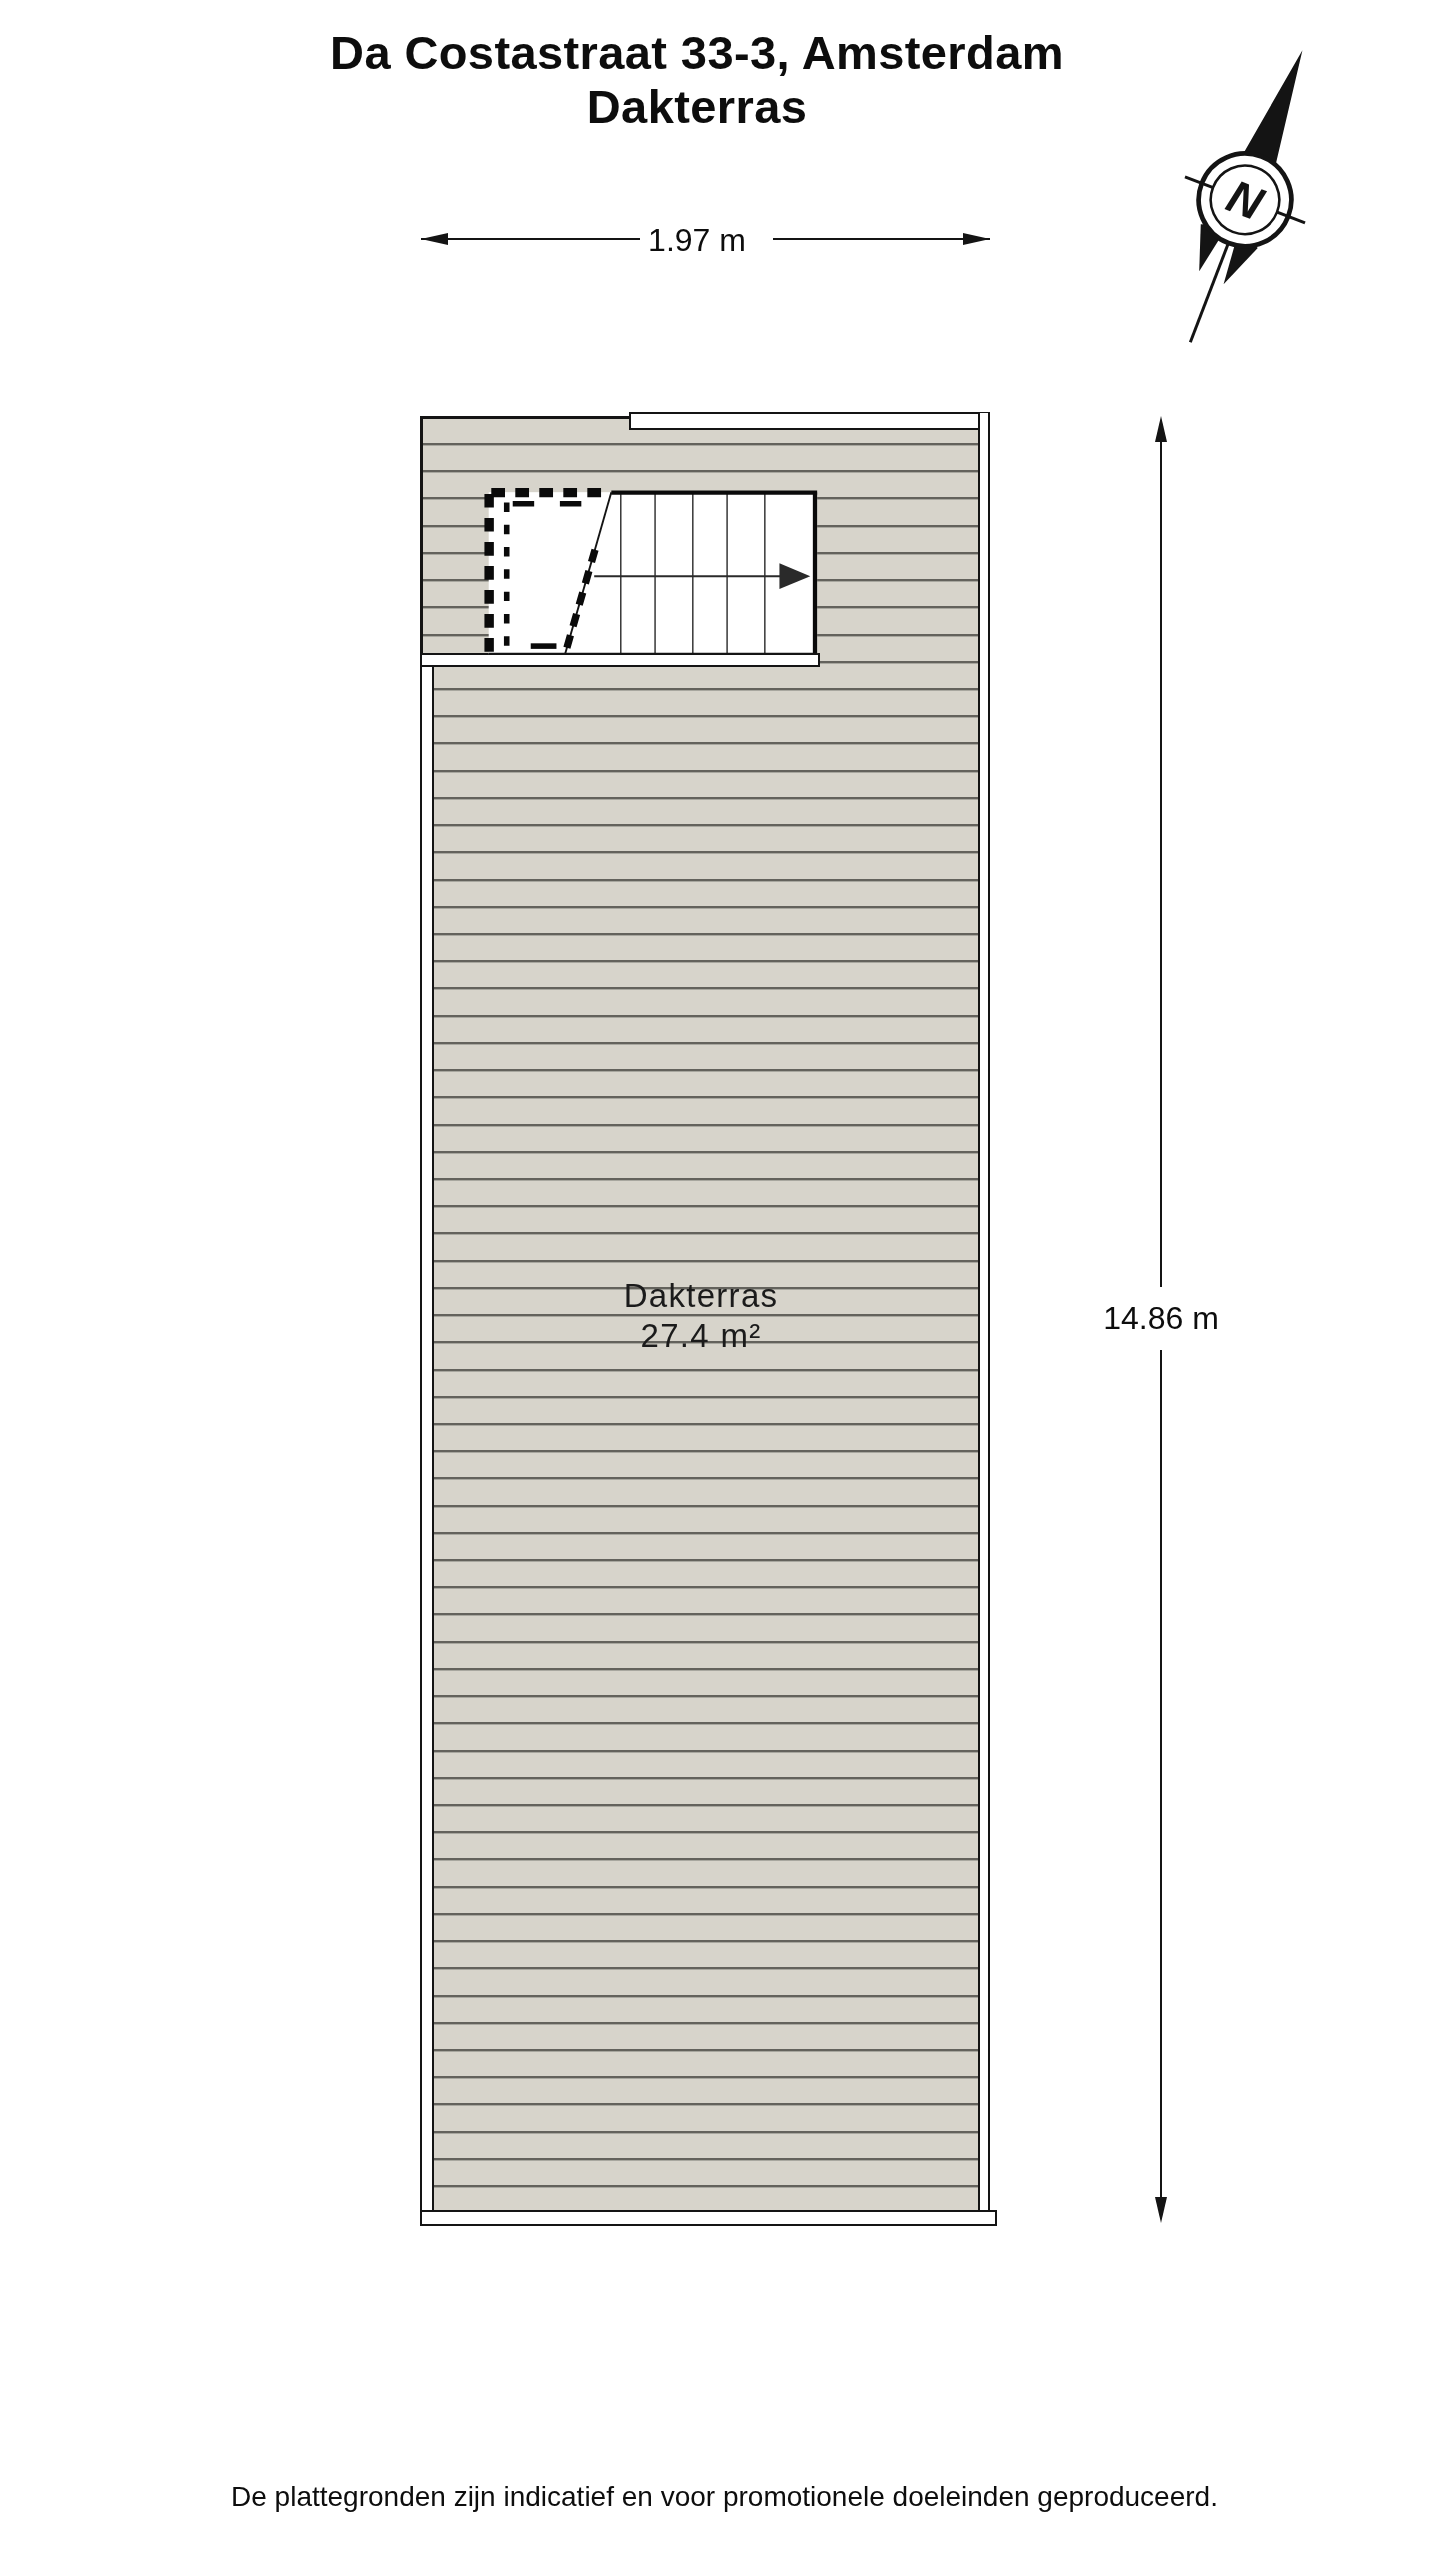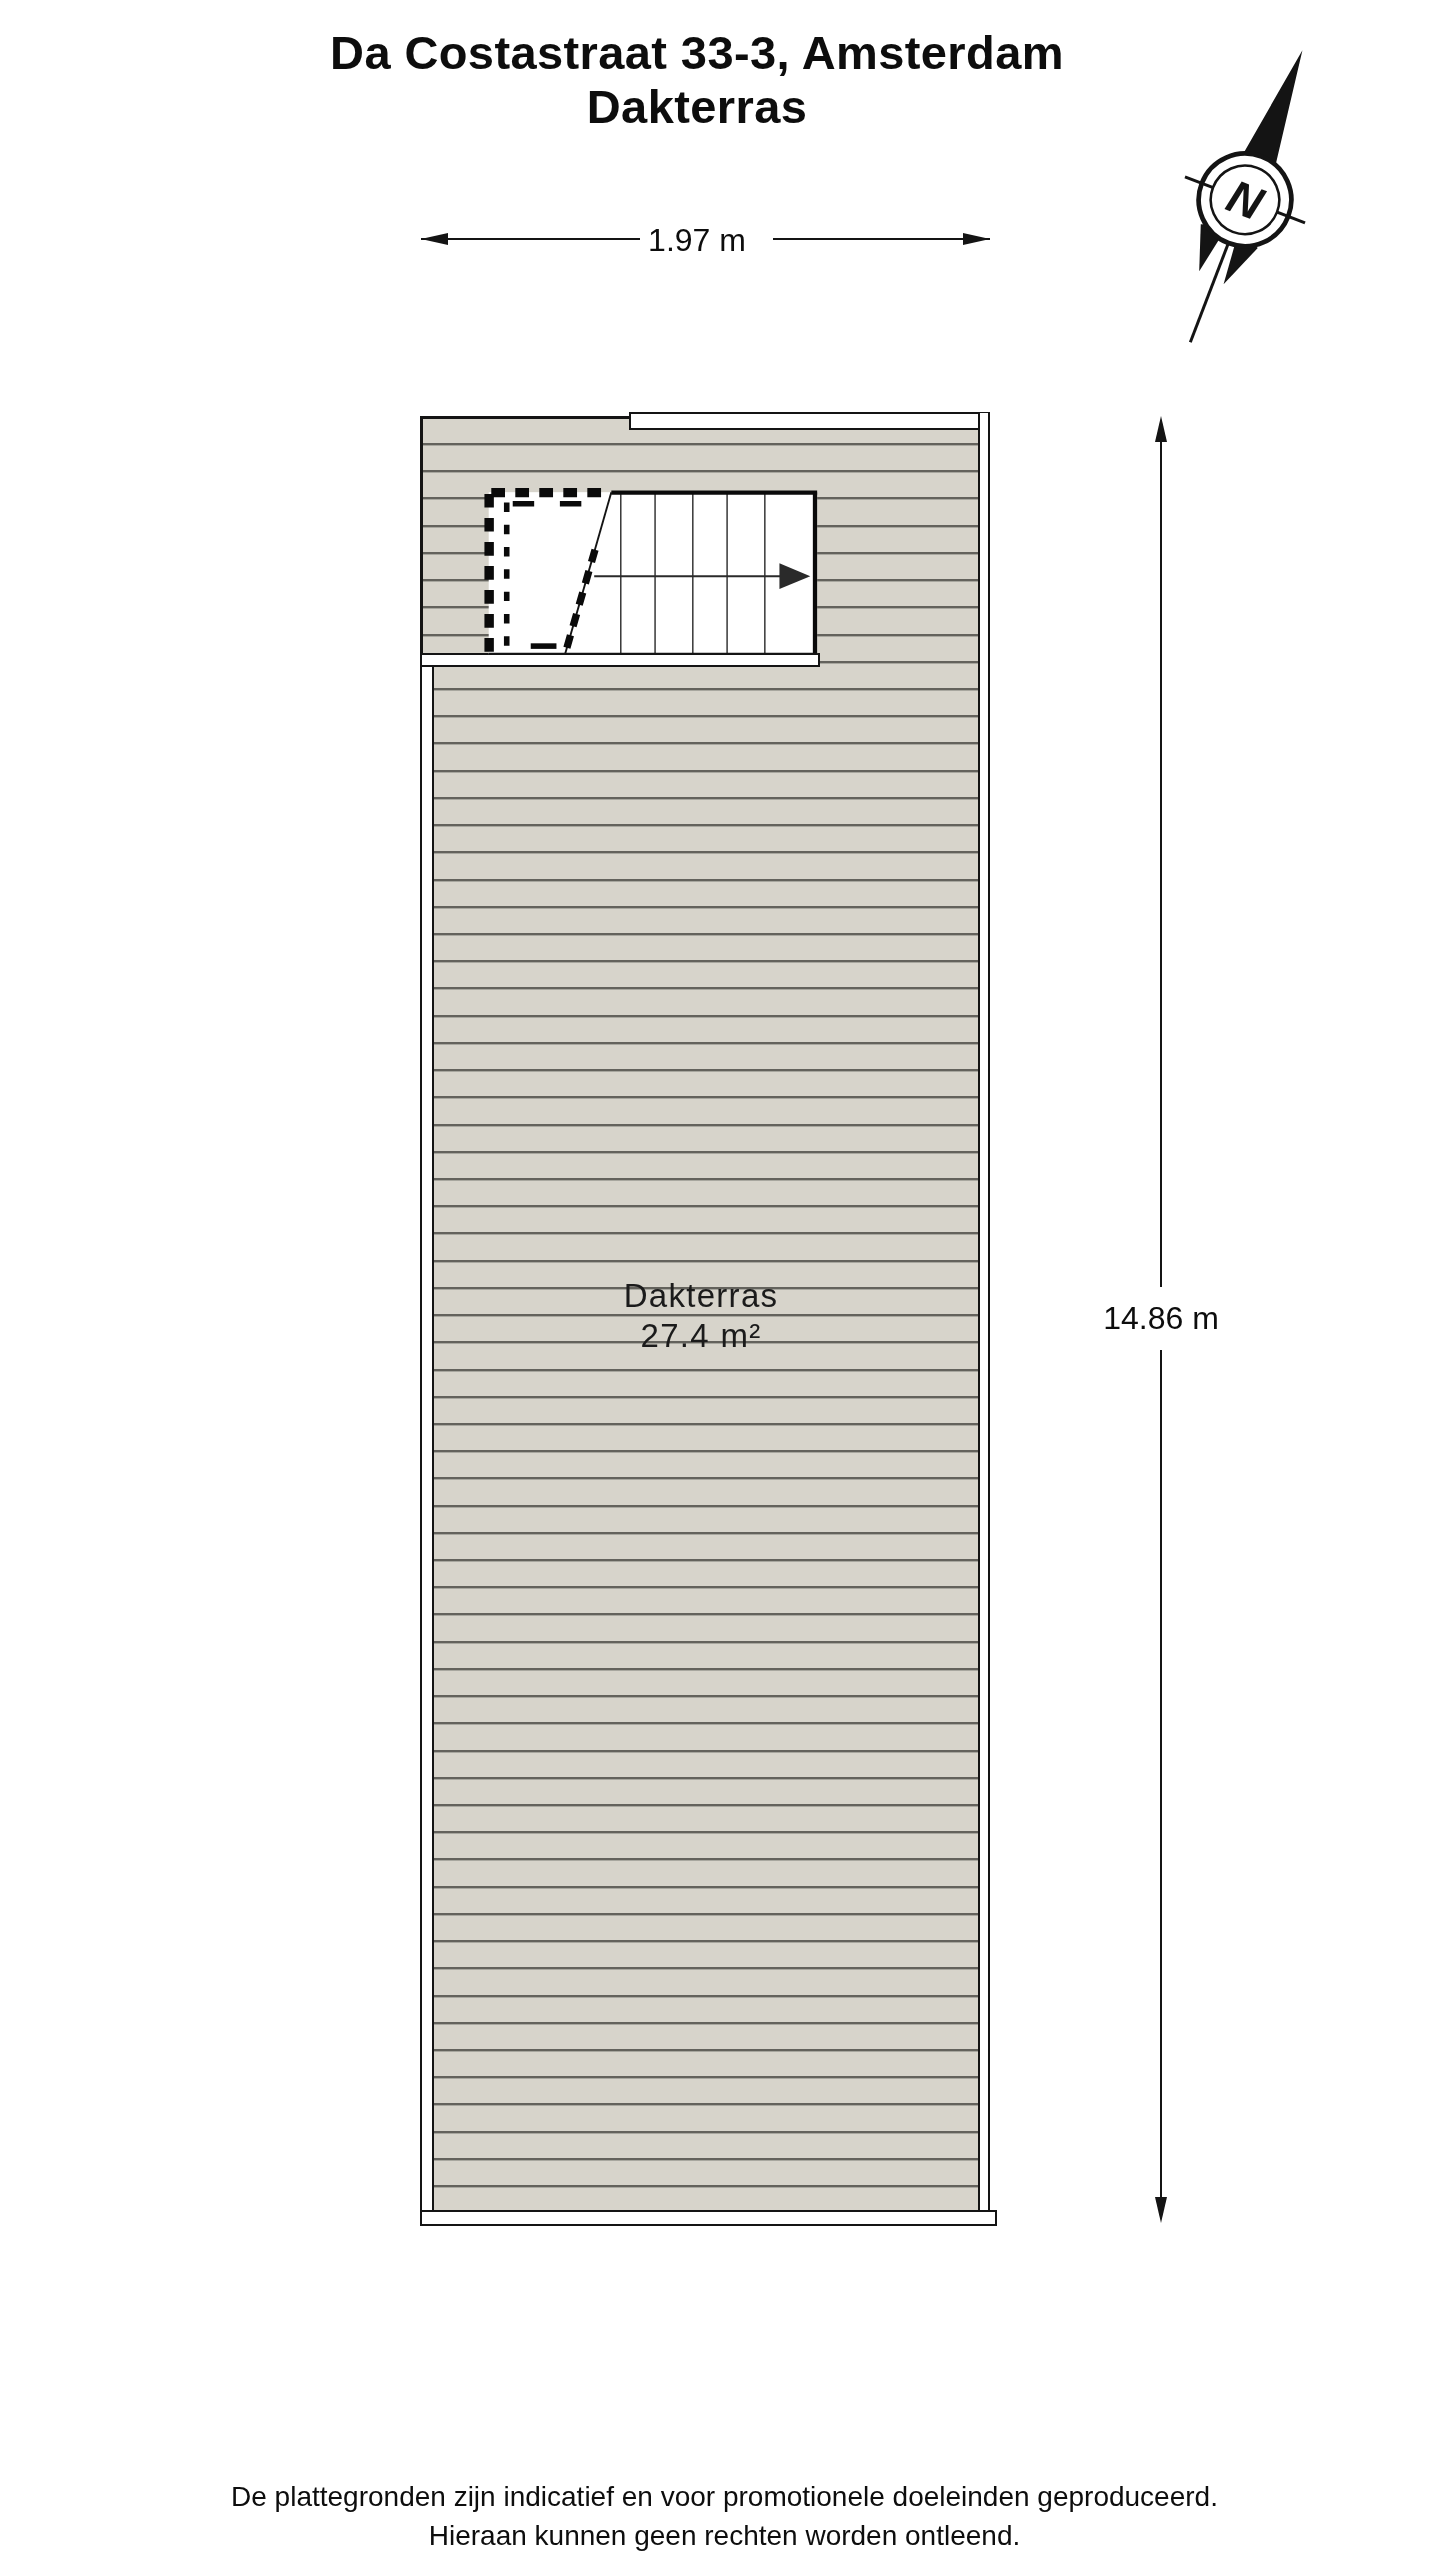--- a/index.html
+++ b/index.html
@@ -210,17 +210,16 @@
 
       <g>
         <line x1="132" y1="106" x2="350" y2="106" stroke="#2a2a2a" stroke-width="2.2"></line>
         <polygon points="348,91 348,121 384,106" fill="#2a2a2a"></polygon>
       </g>
     </svg>
   </div>
 
   <div class="footer">
     <div>De plattegronden zijn indicatief en voor promotionele doeleinden geproduceerd.</div>
-    <div>Hieraan kunnen geen rechten worden ontleend.</div>
   </div>
 
 </div>
 
 
 </body></html>

